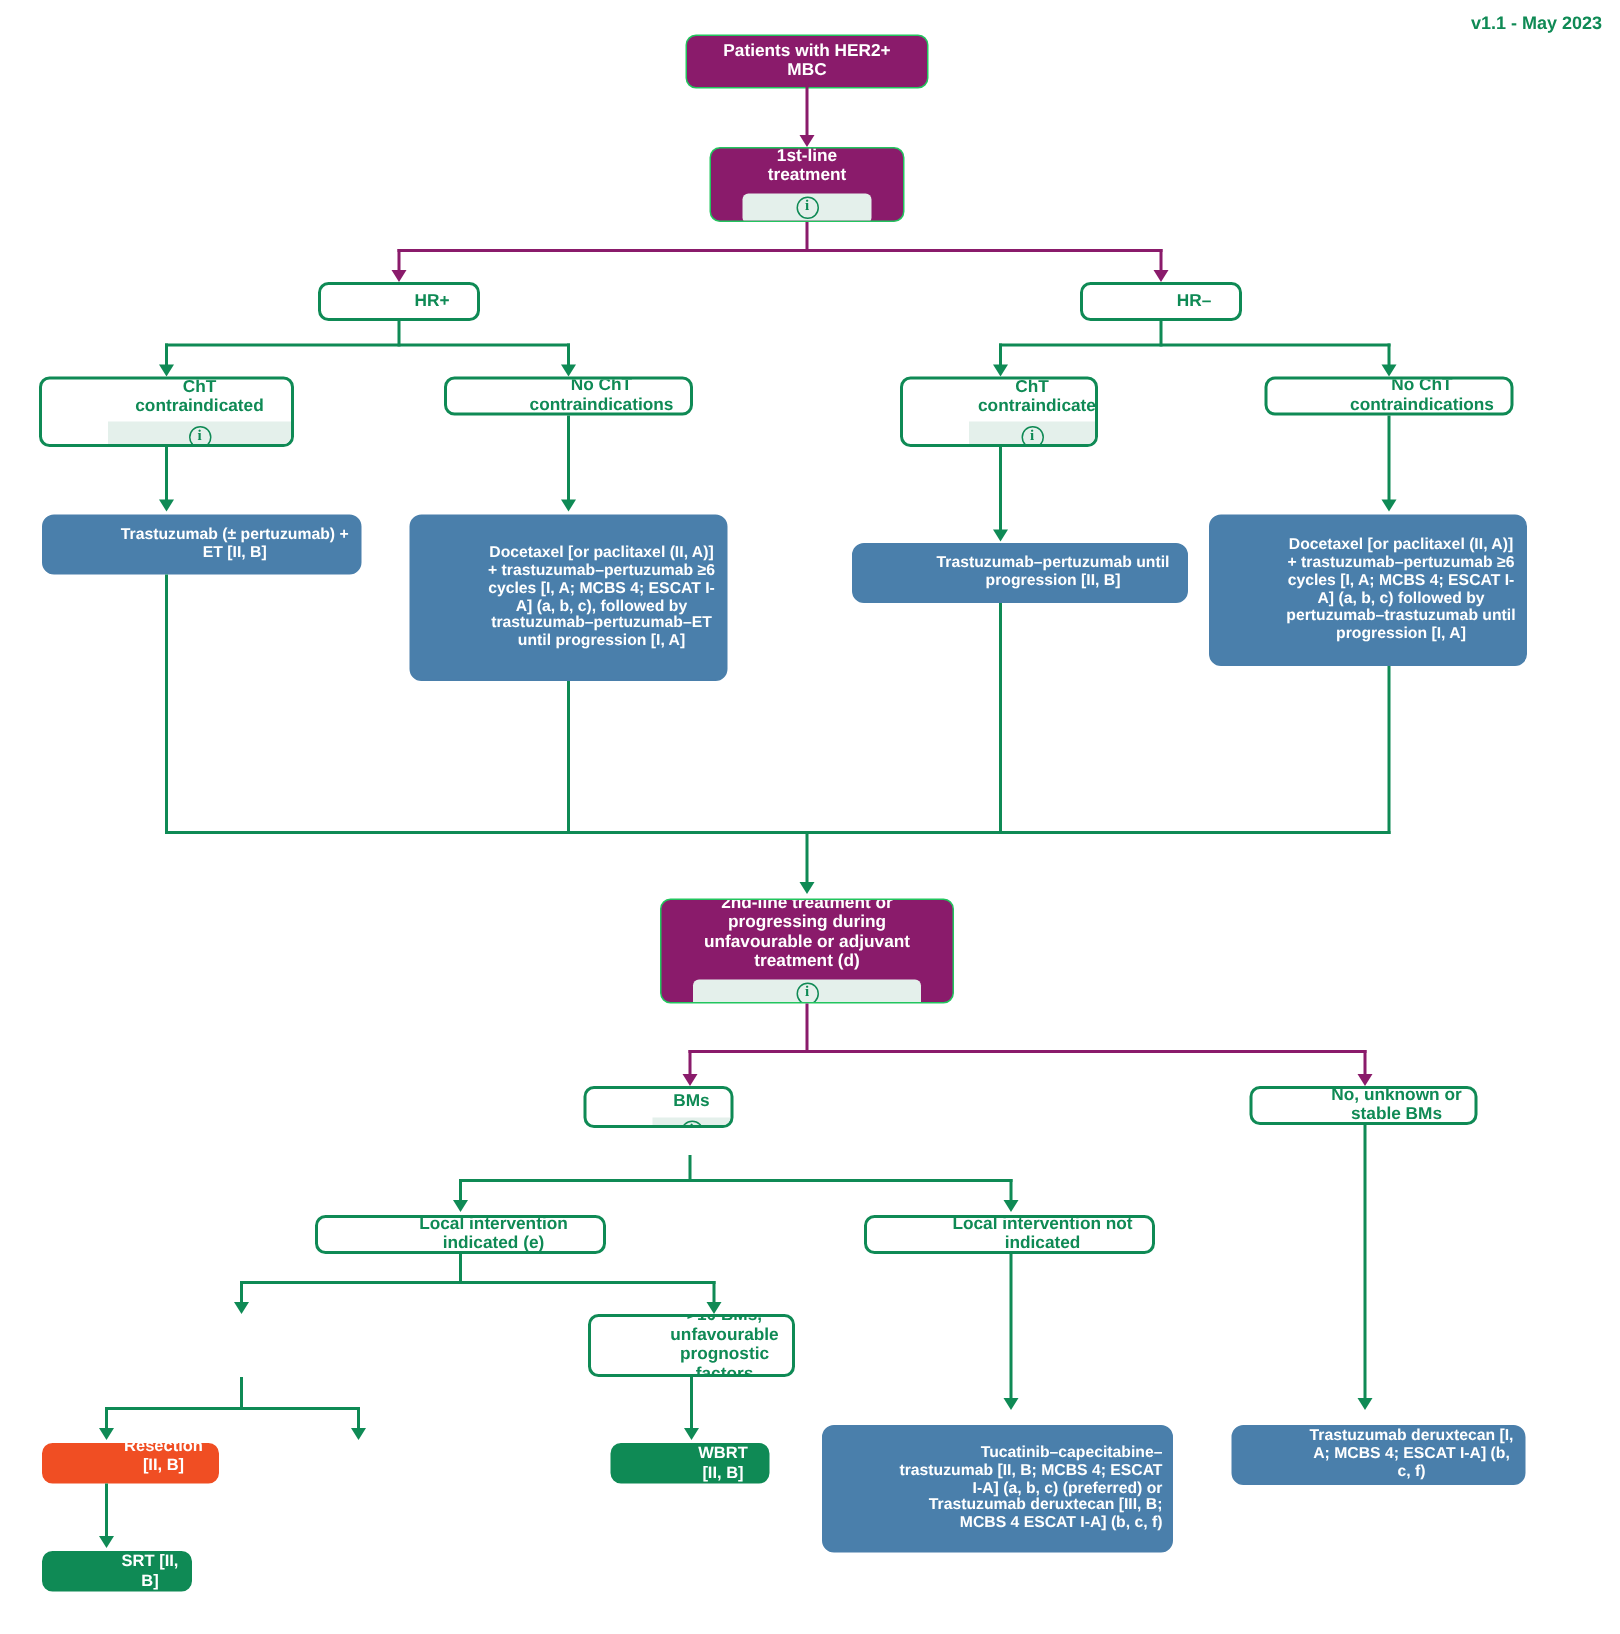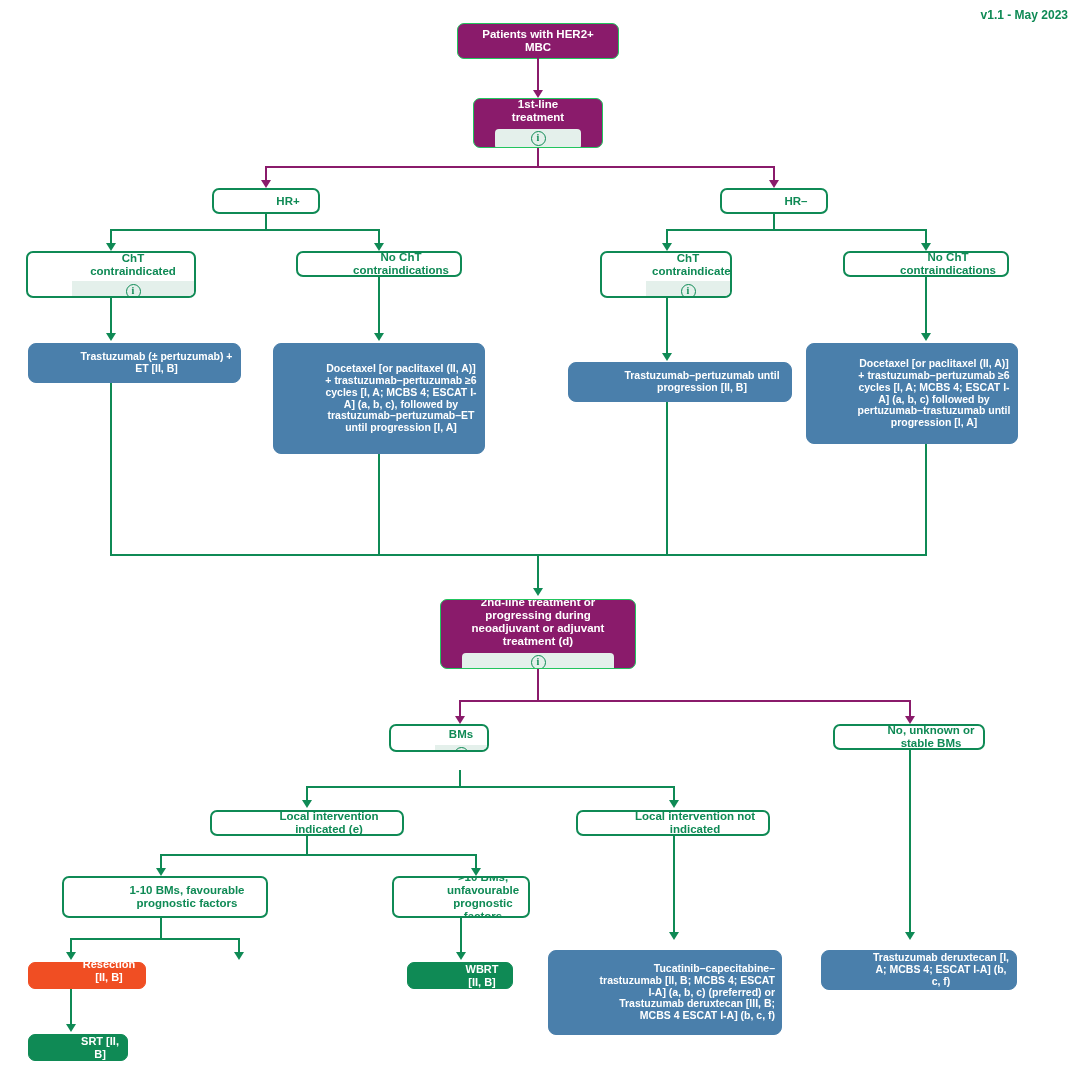--- a/index.html
+++ b/index.html
@@ -232,21 +232,21 @@
 
   <div class="ln v" style="left:110px;top:383px;height:173px;"></div>
   <div class="ln v" style="left:378px;top:454px;height:102px;"></div>
   <div class="ln v" style="left:666px;top:402px;height:154px;"></div>
   <div class="ln v" style="left:925px;top:444px;height:112px;"></div>
   <div class="ln h" style="left:110px;top:554px;width:817px;"></div>
   <div class="ln v" style="left:537px;top:554px;height:38px;"></div>
   <div class="arw" style="left:533px;top:588px;"></div>
 
   <div class="node n-purple" style="left:440px;top:599px;width:196px;height:70px;">
-    <span class="txt">2nd-line treatment or progressing during neoadjuvant or adjuvant treatment (d)</span>
+    <span class="txt">2nd-line treatment or progressing during unfavourable or adjuvant treatment (d)</span>
     <div class="infobar">
       <span class="info-glyph">i</span>
     </div>
   </div>
 
   <div class="ln v pp" style="left:537px;top:669px;height:33px;"></div>
   <div class="ln h pp" style="left:459px;top:700px;width:452px;"></div>
   <div class="ln v pp" style="left:459px;top:700px;height:20px;"></div>
   <div class="arw pp" style="left:455px;top:716px;"></div>
   <div class="ln v pp" style="left:909px;top:700px;height:20px;"></div>
@@ -284,23 +284,20 @@
   <div class="ln v" style="left:306px;top:836px;height:20px;"></div>
   <div class="ln h" style="left:160px;top:854px;width:317px;"></div>
   <div class="ln v" style="left:160px;top:854px;height:18px;"></div>
   <div class="arw" style="left:156px;top:868px;"></div>
   <div class="ln v" style="left:475px;top:854px;height:18px;"></div>
   <div class="arw" style="left:471px;top:868px;"></div>
 
   <div class="ln v" style="left:673px;top:836px;height:100px;"></div>
   <div class="arw" style="left:669px;top:932px;"></div>
 
-  <div class="node n-white" style="left:62px;top:876px;width:206px;height:42px;">
-    <span class="txt">1-10 BMs, favourable prognostic factors</span>
-  </div>
 
   <div class="node n-white" style="left:392px;top:876px;width:138px;height:42px;">
     <span class="txt">&gt;10 BMs, unfavourable prognostic factors</span>
   </div>
 
   <div class="ln v" style="left:160px;top:918px;height:22px;"></div>
   <div class="ln h" style="left:70px;top:938px;width:168px;"></div>
   <div class="ln v" style="left:70px;top:938px;height:18px;"></div>
   <div class="arw" style="left:66px;top:952px;"></div>
   <div class="ln v" style="left:238px;top:938px;height:18px;"></div>

